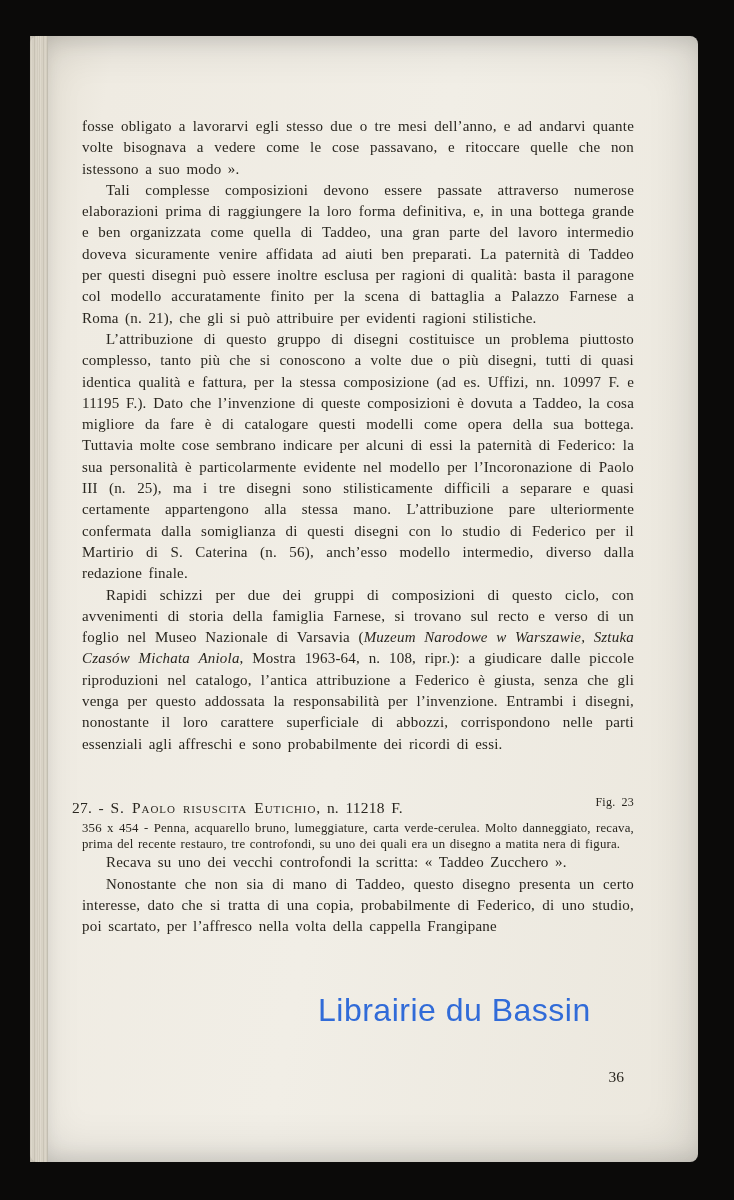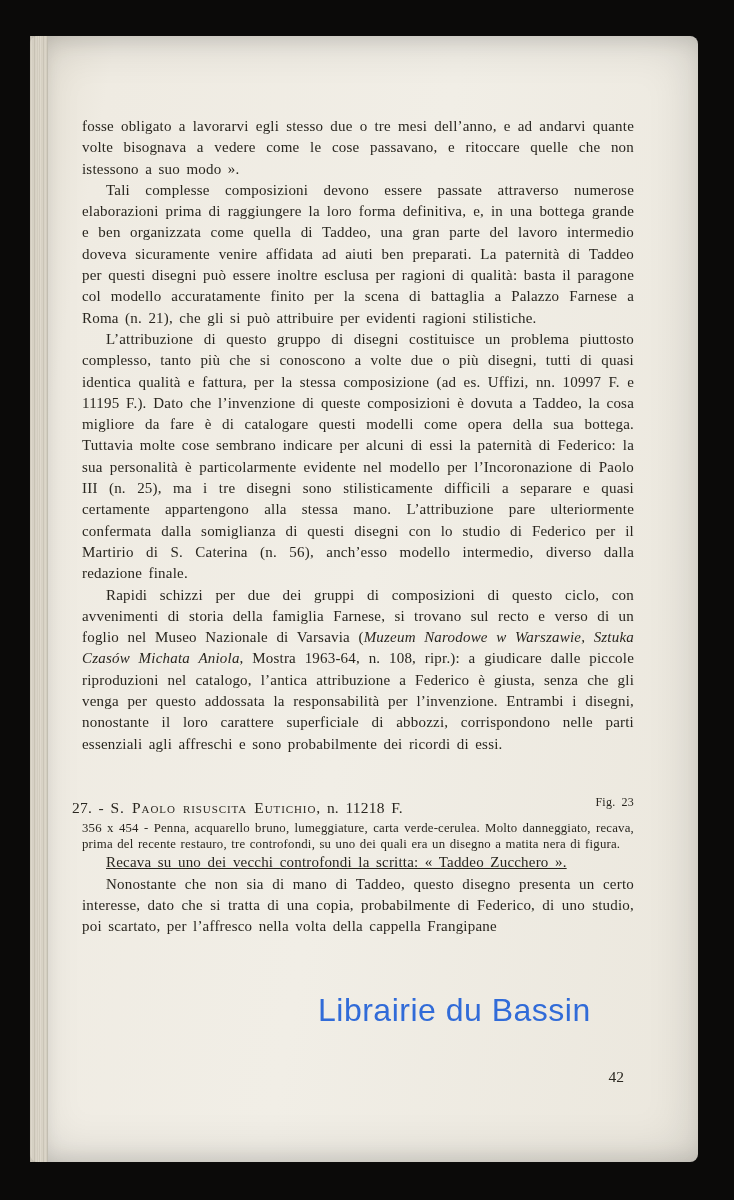--- a/index.html
+++ b/index.html
@@ -52,21 +52,21 @@
     gap: 24px;
   }
   .entry-title { font-variant: small-caps; letter-spacing: 0.9px; }
   .fig { font-size: 12px; position: relative; top: -7px; letter-spacing: 0.3px; }
   .technical {
     margin-top: 17px;
     font-size: 12.8px;
     line-height: 16px;
     word-spacing: 1px;
   }
-  .entry-p1 { margin-top: 18px; text-indent: 24px; text-decoration: underline; }
+  .entry-p1 { margin-top: 18px; text-indent: 24px; }
   .entry-p2 { text-indent: 24px; }
 
   .page-number {
     position: absolute;
     top: 1032px;
     right: 74px;
     font-size: 15.5px;
     color: #29261f;
   }
   .watermark {
@@ -97,16 +97,16 @@
       <div class="entry-heading">
         <span><span>27. - </span><span class="entry-title">S. Paolo risuscita Eutichio</span><span>, n. 11218 F.</span></span>
         <span class="fig">Fig. 23</span>
       </div>
       <p class="technical">356 x 454 - Penna, acquarello bruno, lumeggiature, carta verde-cerulea. Molto danneggiato, recava, prima del recente restauro, tre controfondi, su uno dei quali era un disegno a matita nera di figura.</p>
       <p class="entry-p1">Recava su uno dei vecchi controfondi la scritta: « Taddeo Zucchero ».</p>
       <p class="entry-p2">Nonostante che non sia di mano di Taddeo, questo disegno presenta un certo interesse, dato che si tratta di una copia, probabilmente di Federico, di uno studio, poi scartato, per l’affresco nella volta della cappella Frangipane</p>
     </div>
   </div>
 
-  <div class="page-number">42</div>
+  <div class="page-number">36</div>
 </div>
 
 <div class="watermark">Librairie du Bassin</div>
 
 </body></html>

